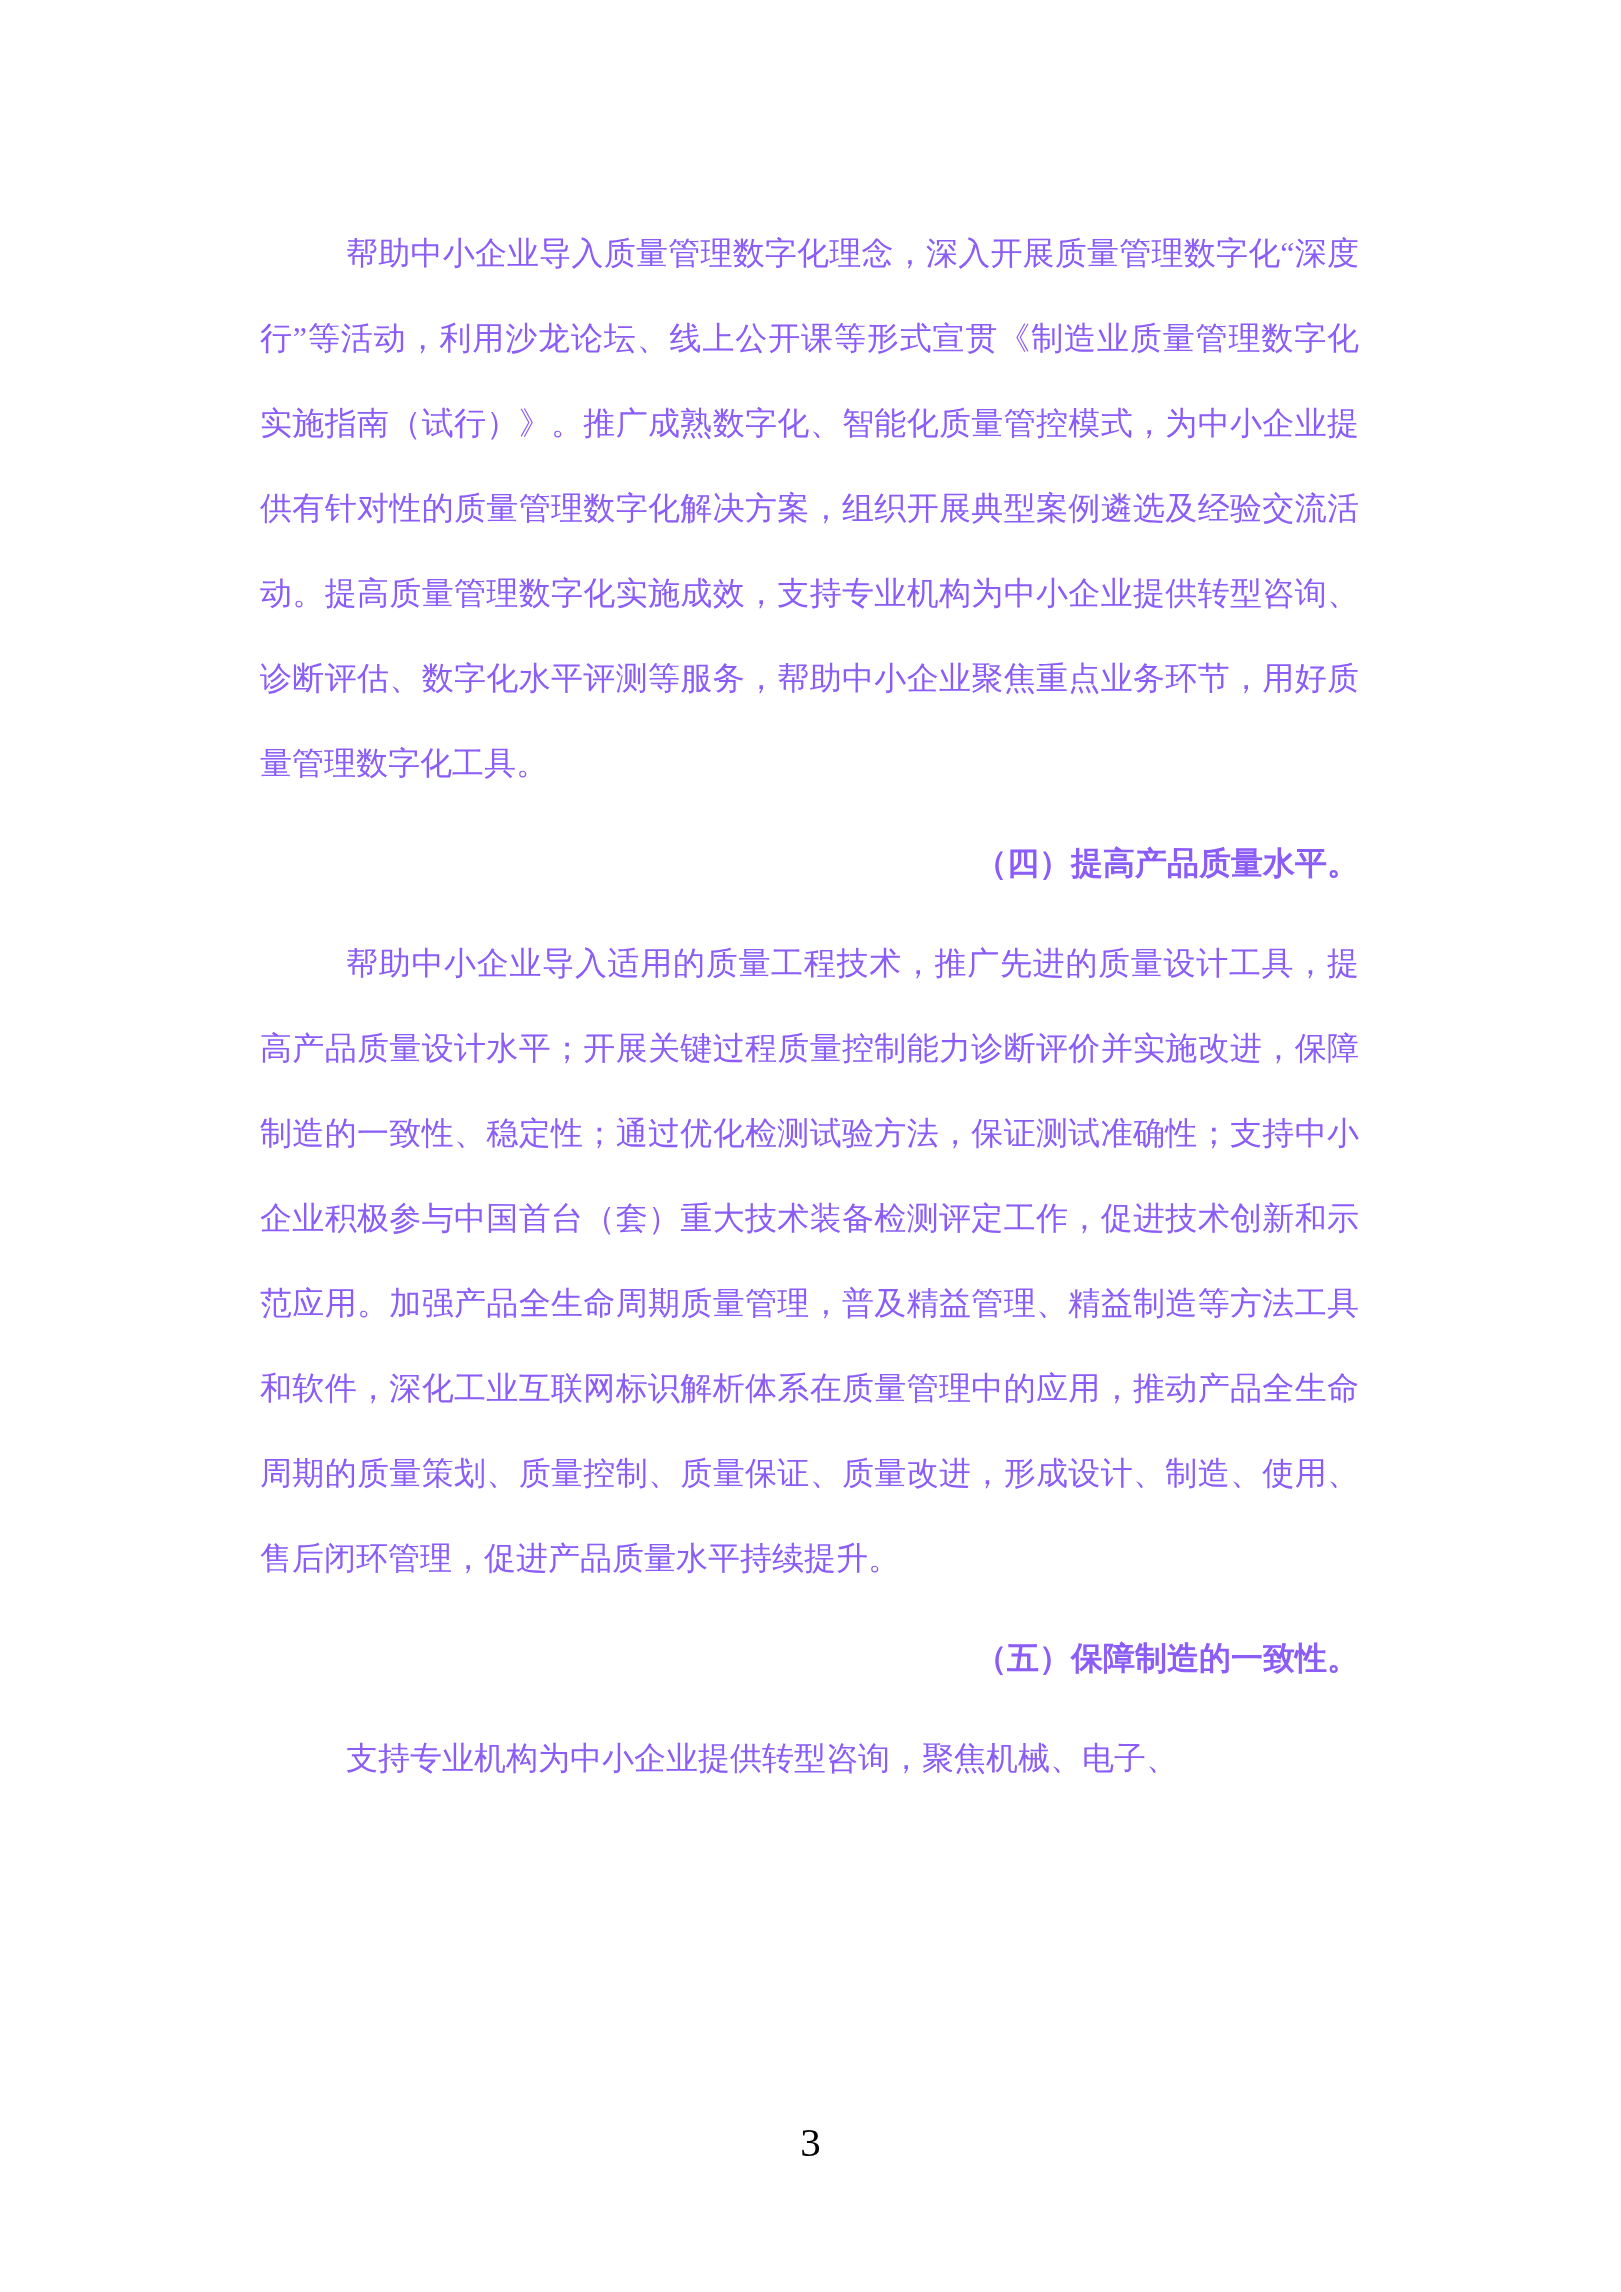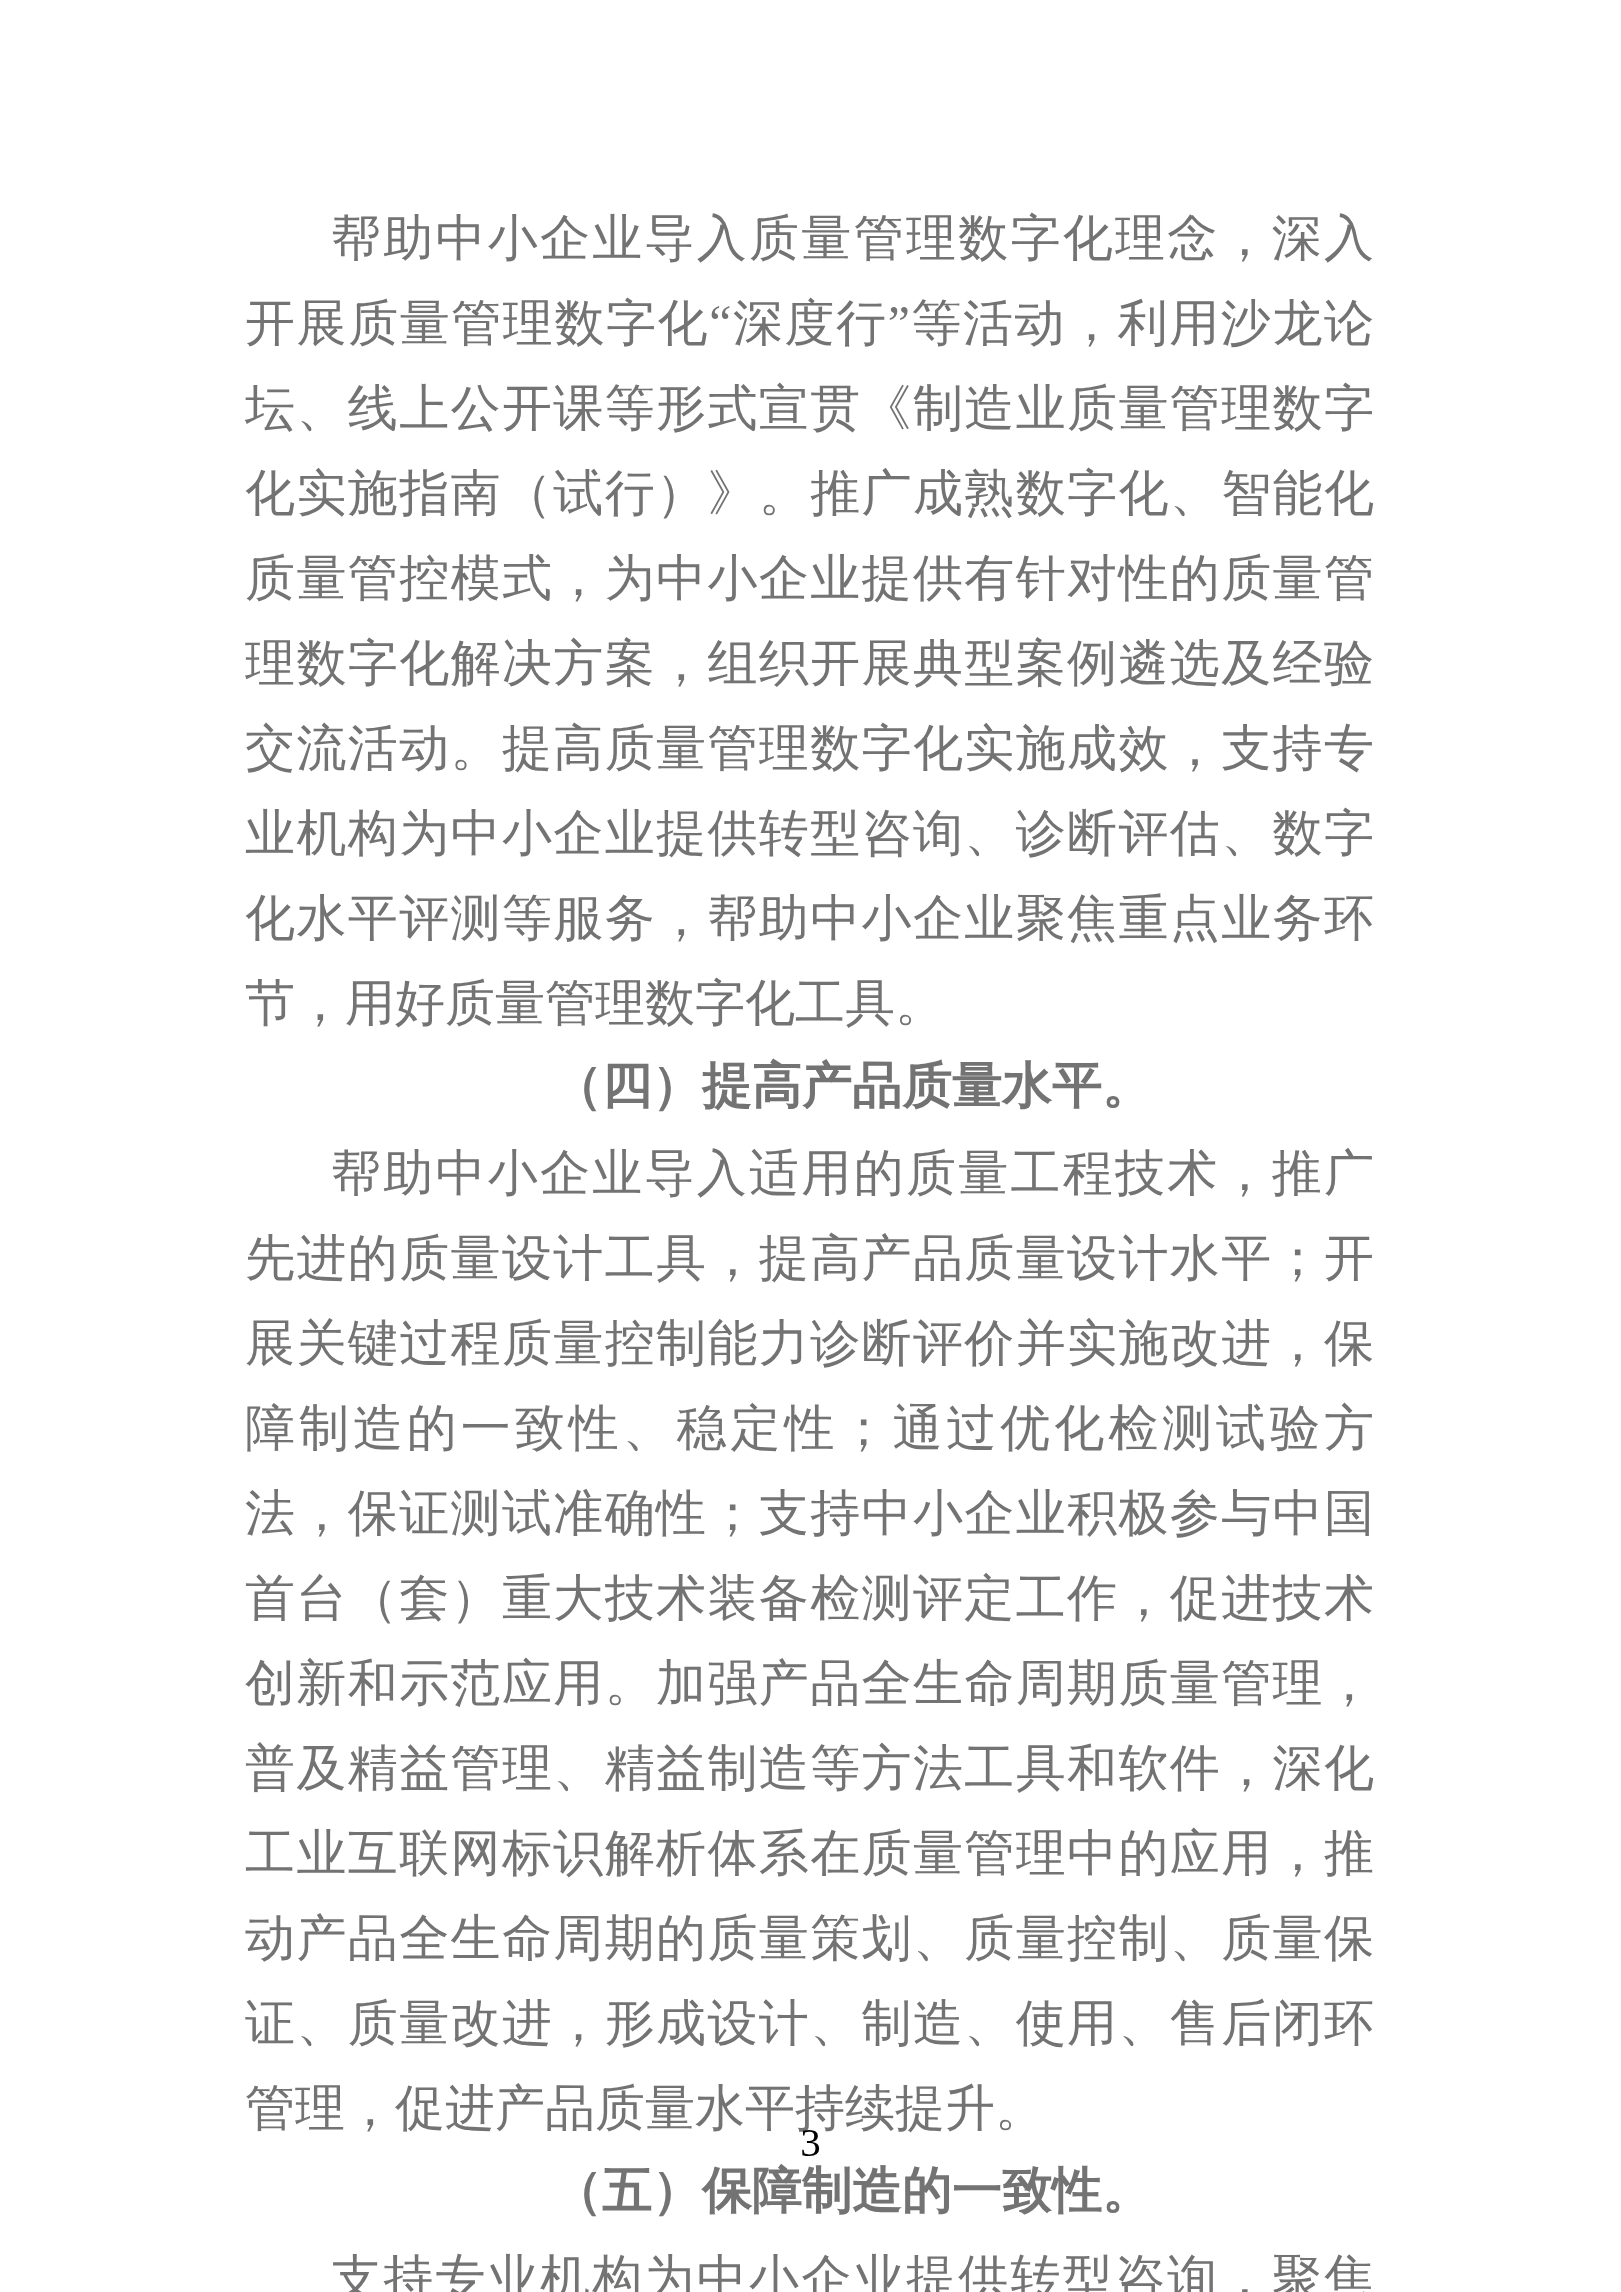--- a/index.html
+++ b/index.html
@@ -16,35 +16,34 @@
       font-family: "Liberation Serif", "DejaVu Serif", serif;
       color: #000000;
     }
     .content {
       position: absolute;
       left: 245px;
       top: 196px;
       width: 1129px;
     }
     .content p {
-      margin: 0;
+      margin: 15px;
       padding: 0;
-      font-size: 50px;
+      font-size: 32px;
       line-height: 85px;
-      color: #737373;
+      color: #8b5cf6;
       text-align: justify;
       text-justify: inter-character;
       word-break: break-all;
       overflow-wrap: anywhere;
       text-indent: 86px;
     }
     .content p.heading {
       font-weight: 700;
-      text-align: center;
-      font-family: Liberation Mono, monospace;
+      text-align: right;
     }
     .page-number {
       position: absolute;
       left: 0;
       top: 2119px;
       width: 100%;
       text-align: center;
       font-size: 41px;
       line-height: 47px;
       color: #000000;

